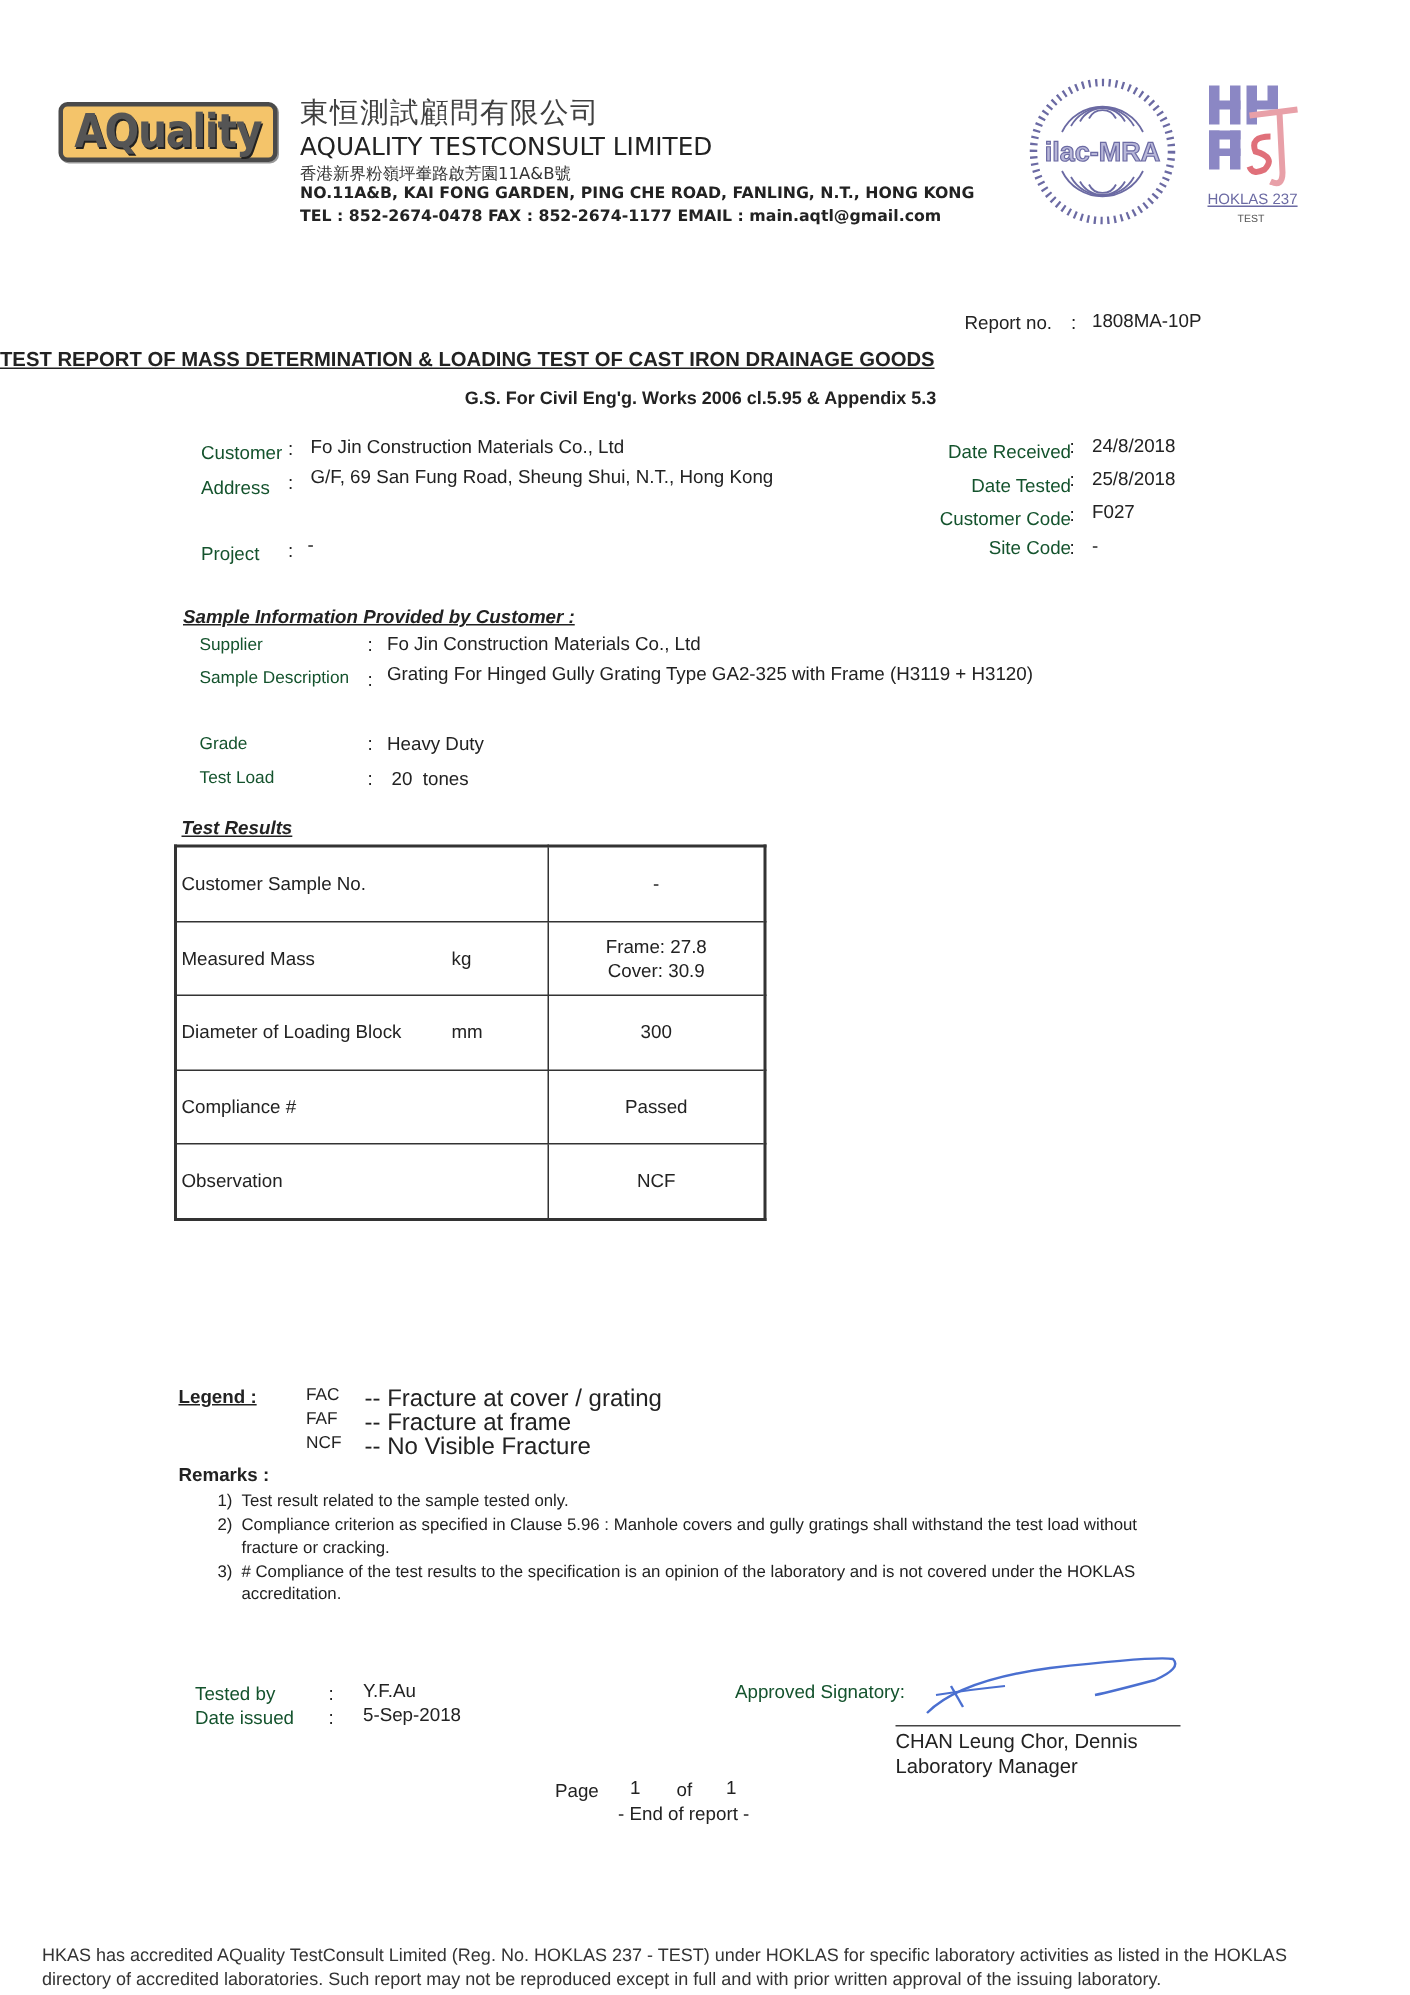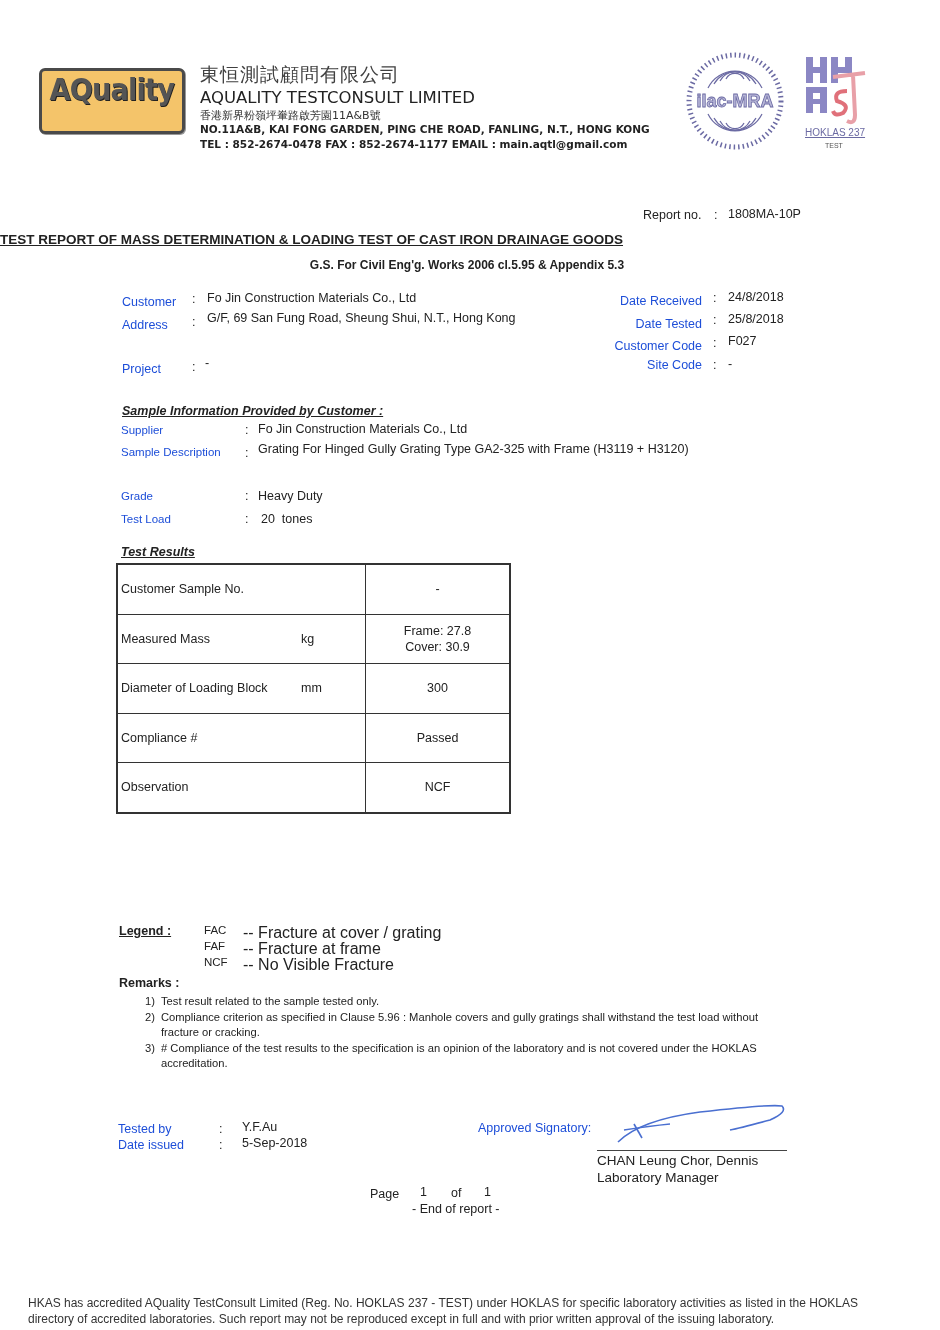--- a/index.html
+++ b/index.html
@@ -3,23 +3,23 @@
   <meta charset="utf-8">
   <style>
     html, body { margin: 0; padding: 0; background: #ffffff; }
     body {
       width: 940px; height: 1330px; position: relative; overflow: hidden;
       font-family: "Liberation Sans", sans-serif; color: #222;
     }
     .abs { position: absolute; }
     
     .logo-box {
-      left: 39px; top: 68px; width: 146px; height: 66px;
+      left: 39px; top: 68px; width: 146px; height: 40px;
       background: #f4c46a; border: 3px solid #4a4a4a; border-radius: 6px;
-      box-sizing: border-box; display: flex; justify-content: center;
+      box-sizing: border-box; display: flex; align-items: center; justify-content: center;
       box-shadow: 1px 1px 0 #999;
     }
     .logo-text {
       font-family: "DejaVu Sans", sans-serif; font-weight: bold; font-size: 31px;
       color: #555; letter-spacing: -1px; transform: scaleX(0.88);
       text-shadow: 1px 1px 0 #222;
     }
     .co-cn { left: 200px; top: 62px; font-size: 19px; color: #404040; font-family: "DejaVu Sans", sans-serif; letter-spacing: 1px; }
     .co-en { left: 200px; top: 88px; font-size: 16.5px; color: #222; font-family: "DejaVu Sans", sans-serif; letter-spacing: 0px; }
     .co-addr-cn { left: 200px; top: 108px; font-size: 11px; color: #333; font-family: "DejaVu Sans", sans-serif; }
@@ -32,21 +32,21 @@
     
     .report-no-label { left: 643px; top: 208px; font-size: 12.5px; }
     .report-no-sep { left: 714px; top: 208px; font-size: 12.5px; }
     .report-no-val { left: 728px; top: 207px; font-size: 12.5px; }
     .title {
       left: 0; width: 934px; top: 232px; font-size: 13.5px;
       font-weight: bold; text-decoration: underline; color: #222;
     }
     .subtitle { left: 0; width: 934px; top: 258px; text-align: center; font-size: 12px; font-weight: bold; }
 
-    .lbl { font-size: 12.5px; color: #1d4ed8; }
+    .lbl { font-size: 12.5px; color: #14532d; margin-left: 12px; }
     .sep { font-size: 12.5px; color: #222; }
     .val { font-size: 12.5px; color: #222; }
     .r { text-align: right; }
 
     .section-h { font-size: 12.5px; font-weight: bold; font-style: italic; text-decoration: underline; }
 
     
     .results {
       left: 116px; top: 563px; width: 395px; border-collapse: collapse;
       border: 2px solid #333;

